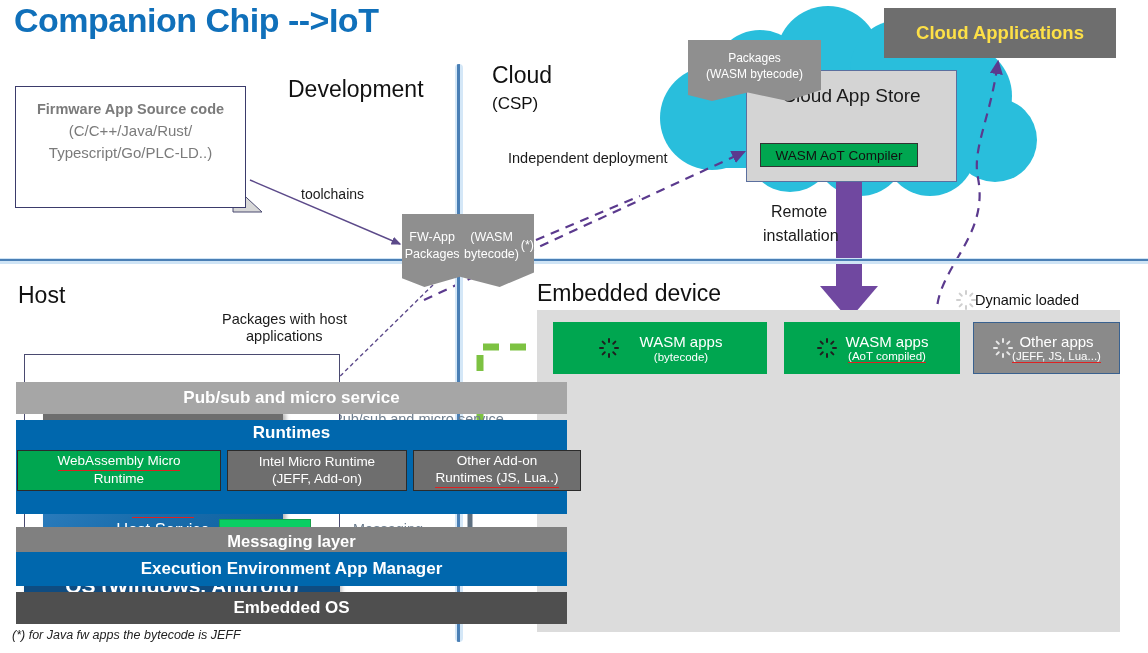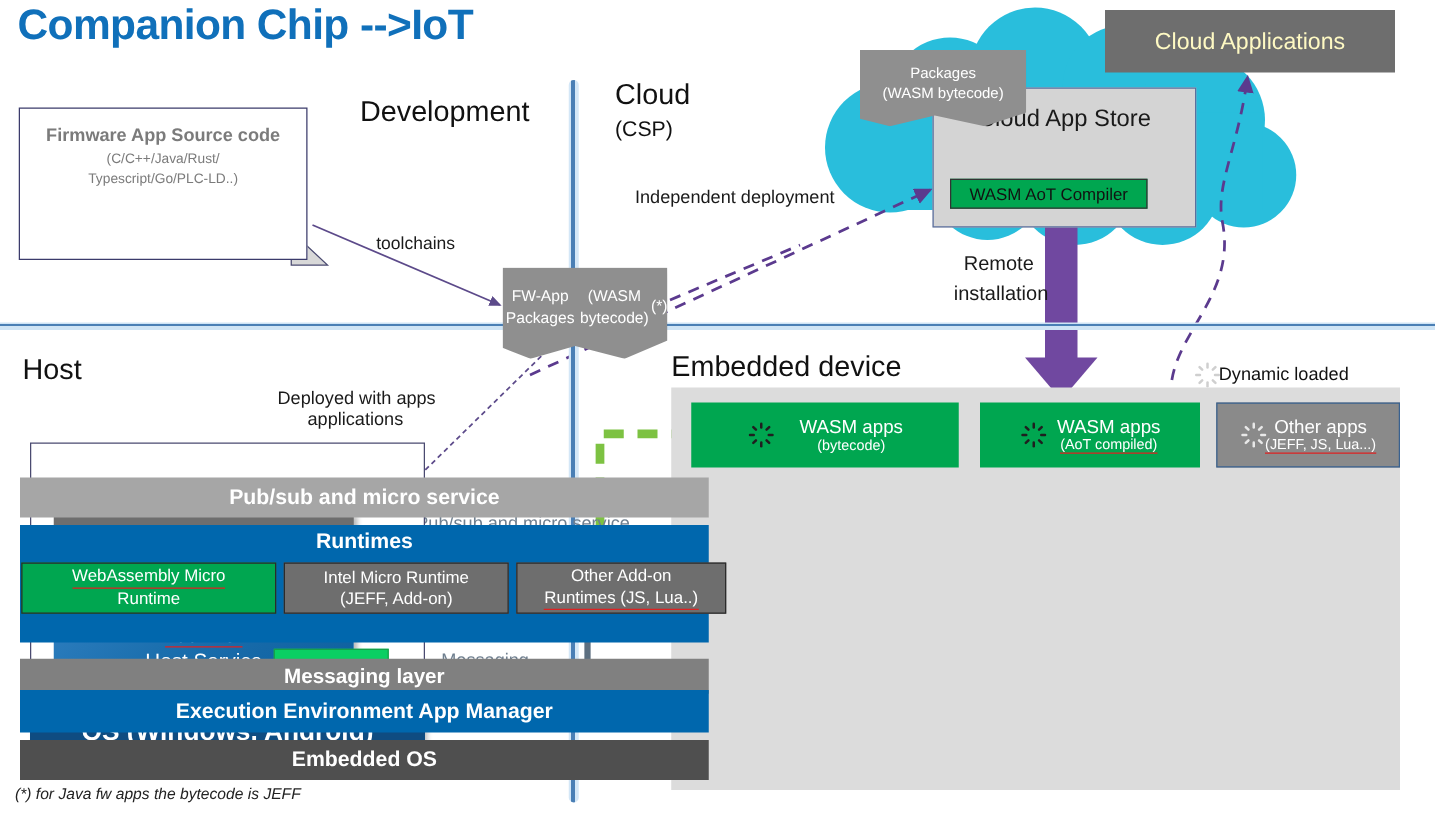--- a/index.html
+++ b/index.html
@@ -19,23 +19,23 @@
   #hline{left:0;top:258px;width:1148px;height:6px;
          background:linear-gradient(to bottom,#cfe4f5 0,#cfe4f5 1px,#4a7fb5 1px,#4a7fb5 3px,#cfe4f5 3px,#cfe4f5 5px);}
   #vline{left:455px;top:64px;width:8px;height:578px;
          background:linear-gradient(to right,#d4e7f7 0,#d4e7f7 2px,#4a7fb5 2px,#4a7fb5 5px,#d4e7f7 5px,#d4e7f7 8px);
          border-radius:4px;}
 
   
   #srcbox{left:15px;top:86px;width:231px;height:122px;border:1.2px solid #3b3b6b;background:#fff;
           box-sizing:border-box;padding-top:12px;}
   #srcbox .t1{font-size:14.5px;font-weight:bold;color:#7b7b7b;text-align:center;line-height:1.45;}
-  #srcbox .t2{font-size:11px;color:#7b7b7b;text-align:center;line-height:1.45;}
-
-  .graybox{background:#6e6e6e;color:#fef9c3;}
+  #srcbox .t2{font-size:15px;color:#7b7b7b;text-align:center;line-height:1.45;}
+
+  .graybox{background:#6e6e6e;color:#fde047;font-weight:bold;}
   #cloudapps{left:884px;top:8px;width:232px;height:50px;font-size:18.5px;}
   #appstore{left:746px;top:70px;width:211px;height:112px;background:#d4d4d4;border:1px solid #5b6f9e;box-sizing:border-box;}
   #appstore .lbl{position:absolute;left:0;top:14px;width:100%;text-align:center;font-size:19px;color:#1a1a1a;}
   #aot-cloud{position:absolute;left:13px;top:72px;width:158px;height:24px;background:#00A650;border:1px solid #333;
              box-sizing:border-box;font-size:13.5px;color:#111;}
 
   
   .pkg{background:#8f8f8f;color:#fff;filter:drop-shadow(2px 3px 3px rgba(0,0,0,.35));}
   #pkg-cloud{left:688px;top:40px;width:133px;height:52px;font-size:12px;line-height:1.35;
              clip-path:polygon(0 0,100% 0,100% 82%,75% 100%,45% 86%,18% 100%,0 90%);}
@@ -180,21 +180,21 @@
 <div class="abs" id="srcbox">
   <div class="t1">Firmware App Source code</div>
   <div class="t2">(C/C++/Java/Rust/</div>
   <div class="t2">Typescript/Go/PLC-LD..)</div>
 </div>
 
 <div class="abs lbl" style="left:301px;top:186px;font-size:14px;">toolchains</div>
 <div class="abs lbl" style="left:508px;top:150px;font-size:14.5px;">Independent deployment</div>
 <div class="abs lbl" style="left:771px;top:203px;font-size:16px;">Remote</div>
 <div class="abs lbl" style="left:763px;top:227px;font-size:16px;">installation</div>
-<div class="abs lbl" style="left:222px;top:311px;font-size:14.5px;">Deployed with apps</div>
+<div class="abs lbl" style="left:222px;top:311px;font-size:14.5px;">Packages with host</div>
 <div class="abs lbl" style="left:246px;top:328px;font-size:14.5px;">applications</div>
 
 <div class="abs lbl lbl-gray" style="left:333px;top:411px;font-size:14.5px;">Pub/sub and micro service</div>
 <div class="abs lbl lbl-gray" style="left:333px;top:434px;font-size:14.5px;">Inter-app communication models</div>
 <div class="abs lbl lbl-gray" style="left:340px;top:487px;font-size:14.5px;">Dynamic loading</div>
 <div class="abs lbl lbl-gray" style="left:353px;top:521px;font-size:14.5px;">Messaging</div>
 
 <div class="abs cell-in" style="left:955px;top:290px;">
   <span class="spin gy">
     <i style="transform:rotate(0deg)"></i>

